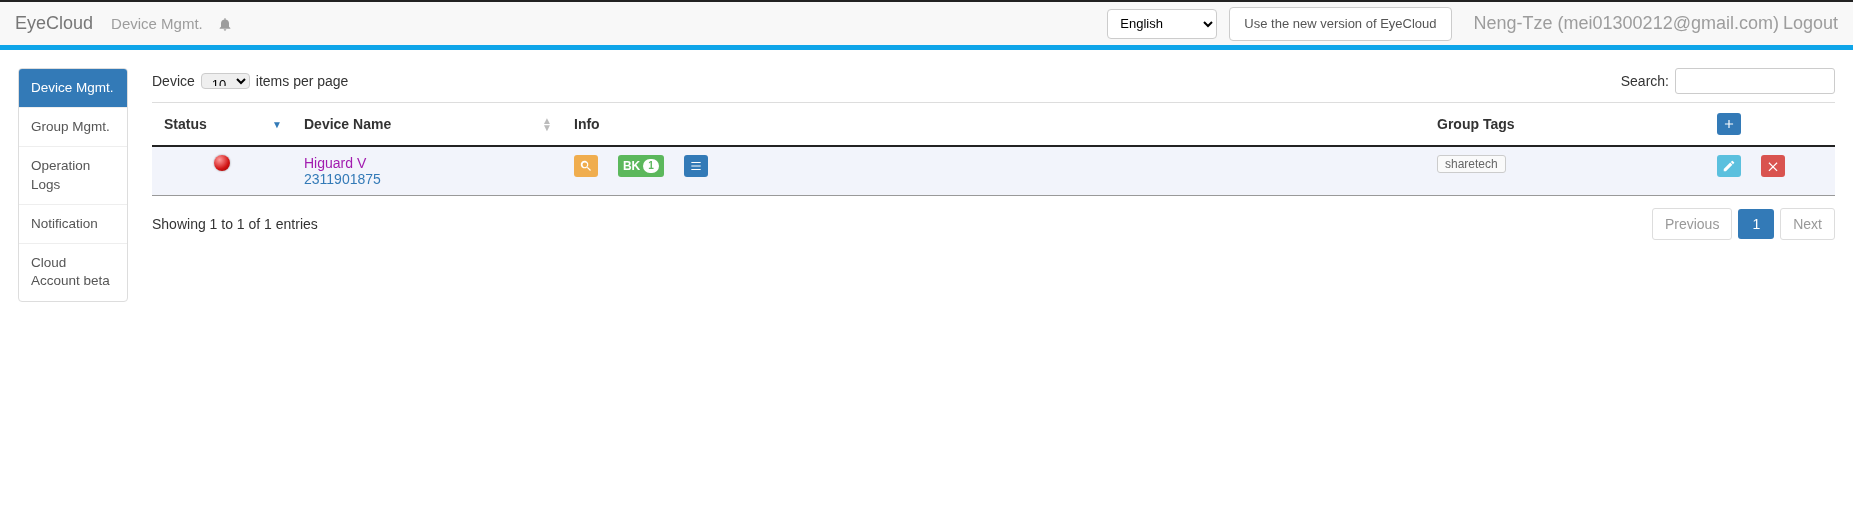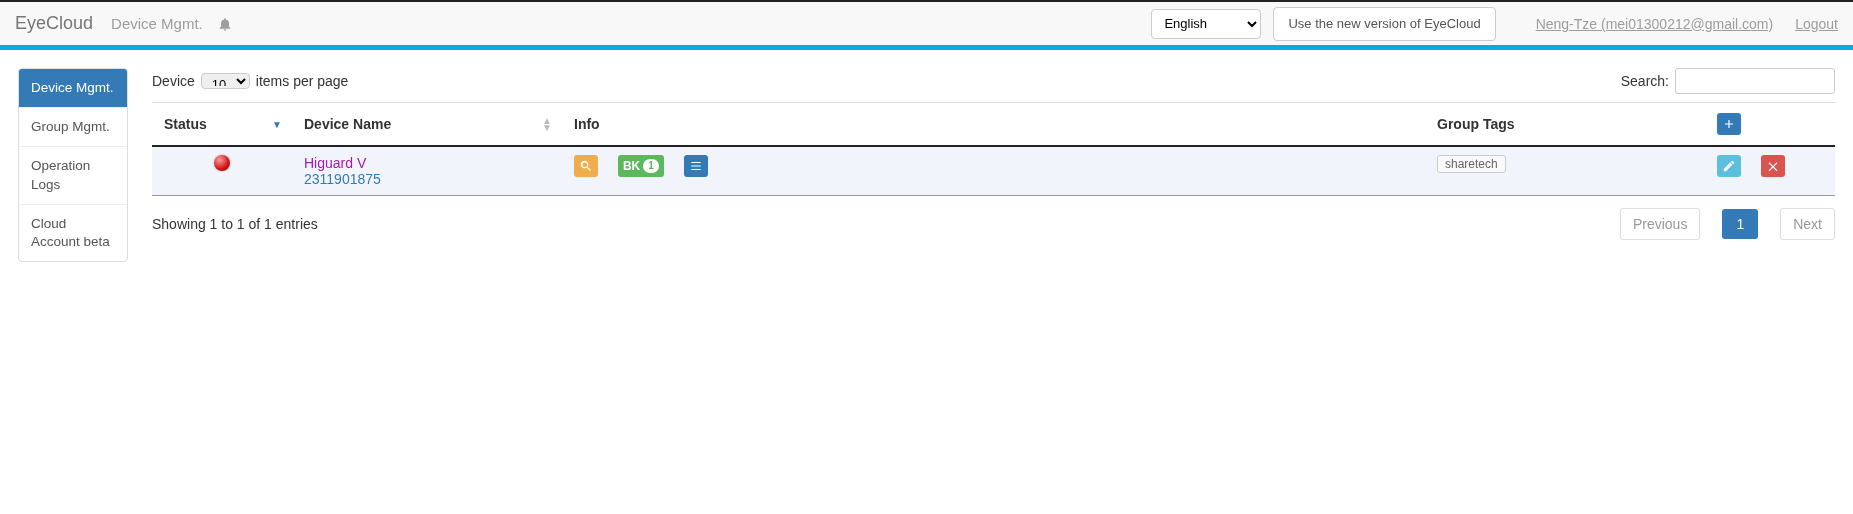--- a/index.html
+++ b/index.html
@@ -50,24 +50,23 @@
     border-radius: 4px;
     background: #fff;
     color: #555;
     padding: 0 14px;
     margin-right: 18px;
     cursor: pointer;
     font-size: 13px;
   }
   .topbar .user, .topbar .logout {
     color: #9d9d9d;
-    font-size: 14px;
-    margin-left: 22px;
+    font-size: 18px;
+    margin-left: 4px;
     cursor: pointer;
-    text-decoration: underline;
   }
   .page {
     display: flex;
     padding: 18px;
     gap: 24px;
   }
   .sidebar {
     width: 110px;
     flex: 0 0 110px;
     border: 1px solid #ddd;
@@ -152,21 +151,21 @@
   }
   .tag-chip {
     display:inline-block; border:1px solid #ccc; border-radius:3px; padding:1px 7px;
     font-size:12px; color:#666; background:#fafafa;
   }
   .actions-col { text-align:left; }
   .footerbar {
     display:flex; align-items:center; margin-top:12px;
   }
   .footerbar .info { color:#333; }
-  .pager { margin-left:auto; display:flex; gap:22px; align-items:center; }
+  .pager { margin-left:auto; display:flex; gap:6px; align-items:center; }
   .pager .pbtn {
     border:1px solid #ddd; border-radius:3px; background:#fff; color:#999; padding:7px 12px; cursor:default;
   }
   .pager .pnum {
     border-radius:3px; background:#337ab7; color:#fff; padding:7px 14px;
   }
   th.col-status { width:140px; }
   th.col-name   { width:270px; }
   th.col-tags   { width:280px; }
   th.col-actions{ width:130px; }
@@ -191,20 +190,21 @@
   <button class="promo-btn">Use the new version of EyeCloud</button>
   <div class="user">Neng-Tze (mei01300212@gmail.com)</div>
   <div class="logout">Logout</div>
 </div>
 
 <div class="page">
   <div class="sidebar">
     <div class="item active">Device Mgmt.</div>
     <div class="item">Group Mgmt.</div>
     <div class="item">Operation Logs</div>
+    <div class="item">Notification</div>
     <div class="item">Cloud Account beta</div>
   </div>
 
   <div class="content">
     <div class="toolbar">
       <div class="left">
         <span>Device</span>
         <select>
           <option>10</option>
         </select>

